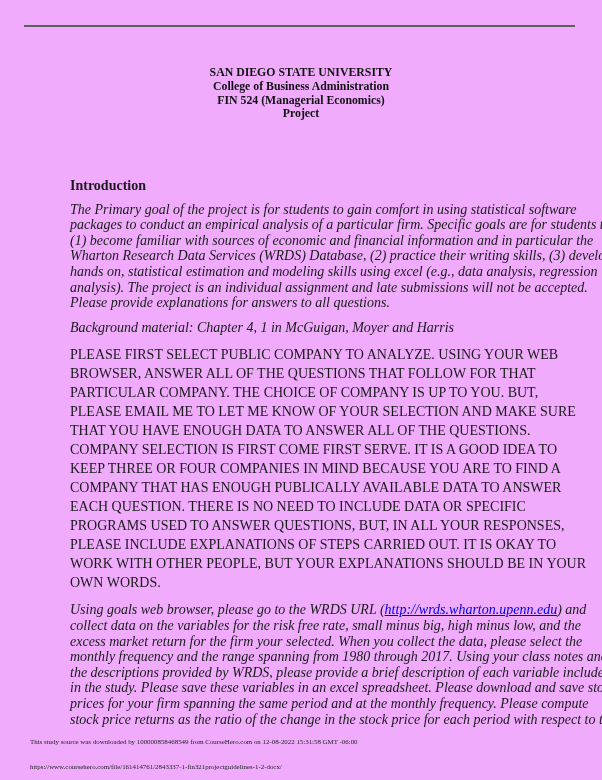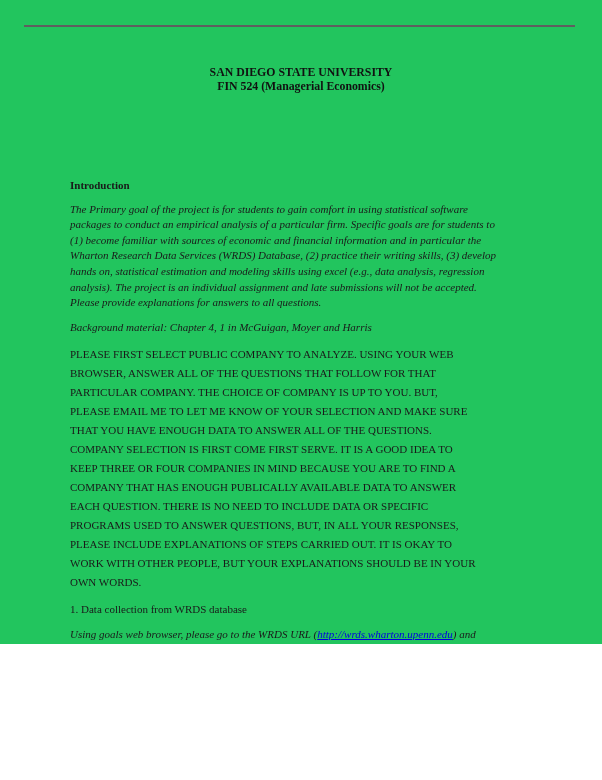--- a/index.html
+++ b/index.html
@@ -3,22 +3,22 @@
 <meta charset="utf-8">
 <style>
   html, body {
     margin: 0;
     padding: 0;
     background: #ffffff;
   }
   .page {
     position: relative;
     width: 602px;
-    height: 644px;
-    background: #22c55e;
+    height: 780px;
+    background: #f0abfc;
     font-family: "Liberation Serif", serif;
     color: #1a1a1a;
     overflow: hidden;
   }
   .top-rule {
     position: absolute;
     left: 24px;
     top: 25px;
     width: 551px;
     height: 1.5px;
@@ -41,21 +41,21 @@
     top: 178px;
     width: 466px;
     font-size: 11.7px;
     line-height: 15.6px;
   }
   .content p,
   .content h2,
   .content h3 {
     margin: 0;
     padding: 0;
-    font-size: 11px;
+    font-size: 14px;
     white-space: pre;
   }
   .intro-heading {
     font-weight: bold;
     margin-bottom: 8px !important;
   }
   .para {
     margin-bottom: 9px !important;
     font-style: italic;
   }
@@ -88,21 +88,23 @@
 </style>
 </head>
 <body>
 
 <div class="page">
 
   <div class="top-rule"></div>
 
   <div class="doc-header">
     <div>SAN DIEGO STATE UNIVERSITY</div>
+    <div>College of Business Administration</div>
     <div>FIN 524 (Managerial Economics)</div>
+    <div>Project</div>
   </div>
 
   <div class="content">
     <h2 class="intro-heading">Introduction</h2>
 
     <p class="para">The Primary goal of the project is for students to gain comfort in using statistical software
 packages to conduct an empirical analysis of a particular firm. Specific goals are for students to
 (1) become familiar with sources of economic and financial information and in particular the
 Wharton Research Data Services (WRDS) Database, (2) practice their writing skills, (3) develop
 hands on, statistical estimation and modeling skills using excel (e.g., data analysis, regression
@@ -118,21 +120,20 @@
 THAT YOU HAVE ENOUGH DATA TO ANSWER ALL OF THE QUESTIONS.
 COMPANY SELECTION IS FIRST COME FIRST SERVE. IT IS A GOOD IDEA TO
 KEEP THREE OR FOUR COMPANIES IN MIND BECAUSE YOU ARE TO FIND A
 COMPANY THAT HAS ENOUGH PUBLICALLY AVAILABLE DATA TO ANSWER
 EACH QUESTION. THERE IS NO NEED TO INCLUDE DATA OR SPECIFIC
 PROGRAMS USED TO ANSWER QUESTIONS, BUT, IN ALL YOUR RESPONSES,
 PLEASE INCLUDE EXPLANATIONS OF STEPS CARRIED OUT. IT IS OKAY TO
 WORK WITH OTHER PEOPLE, BUT YOUR EXPLANATIONS SHOULD BE IN YOUR
 OWN WORDS.</p>
 
-    <h3 class="section-heading">1. Data collection from WRDS database</h3>
 
     <p class="para"><span>Using goals web browser, please go to the WRDS URL (</span><a class="wrds-link" href="#" style="color: rgb(0, 0, 224);">http://wrds.wharton.upenn.edu</a><span>) and
 collect data on the variables for the risk free rate, small minus big, high minus low, and the
 excess market return for the firm your selected. When you collect the data, please select the
 monthly frequency and the range spanning from 1980 through 2017. Using your class notes and
 the descriptions provided by WRDS, please provide a brief description of each variable included
 in the study. Please save these variables in an excel spreadsheet. Please download and save stock
 prices for your firm spanning the same period and at the monthly frequency. Please compute
 stock price returns as the ratio of the change in the stock price for each period with respect to the</span></p>
   </div>

